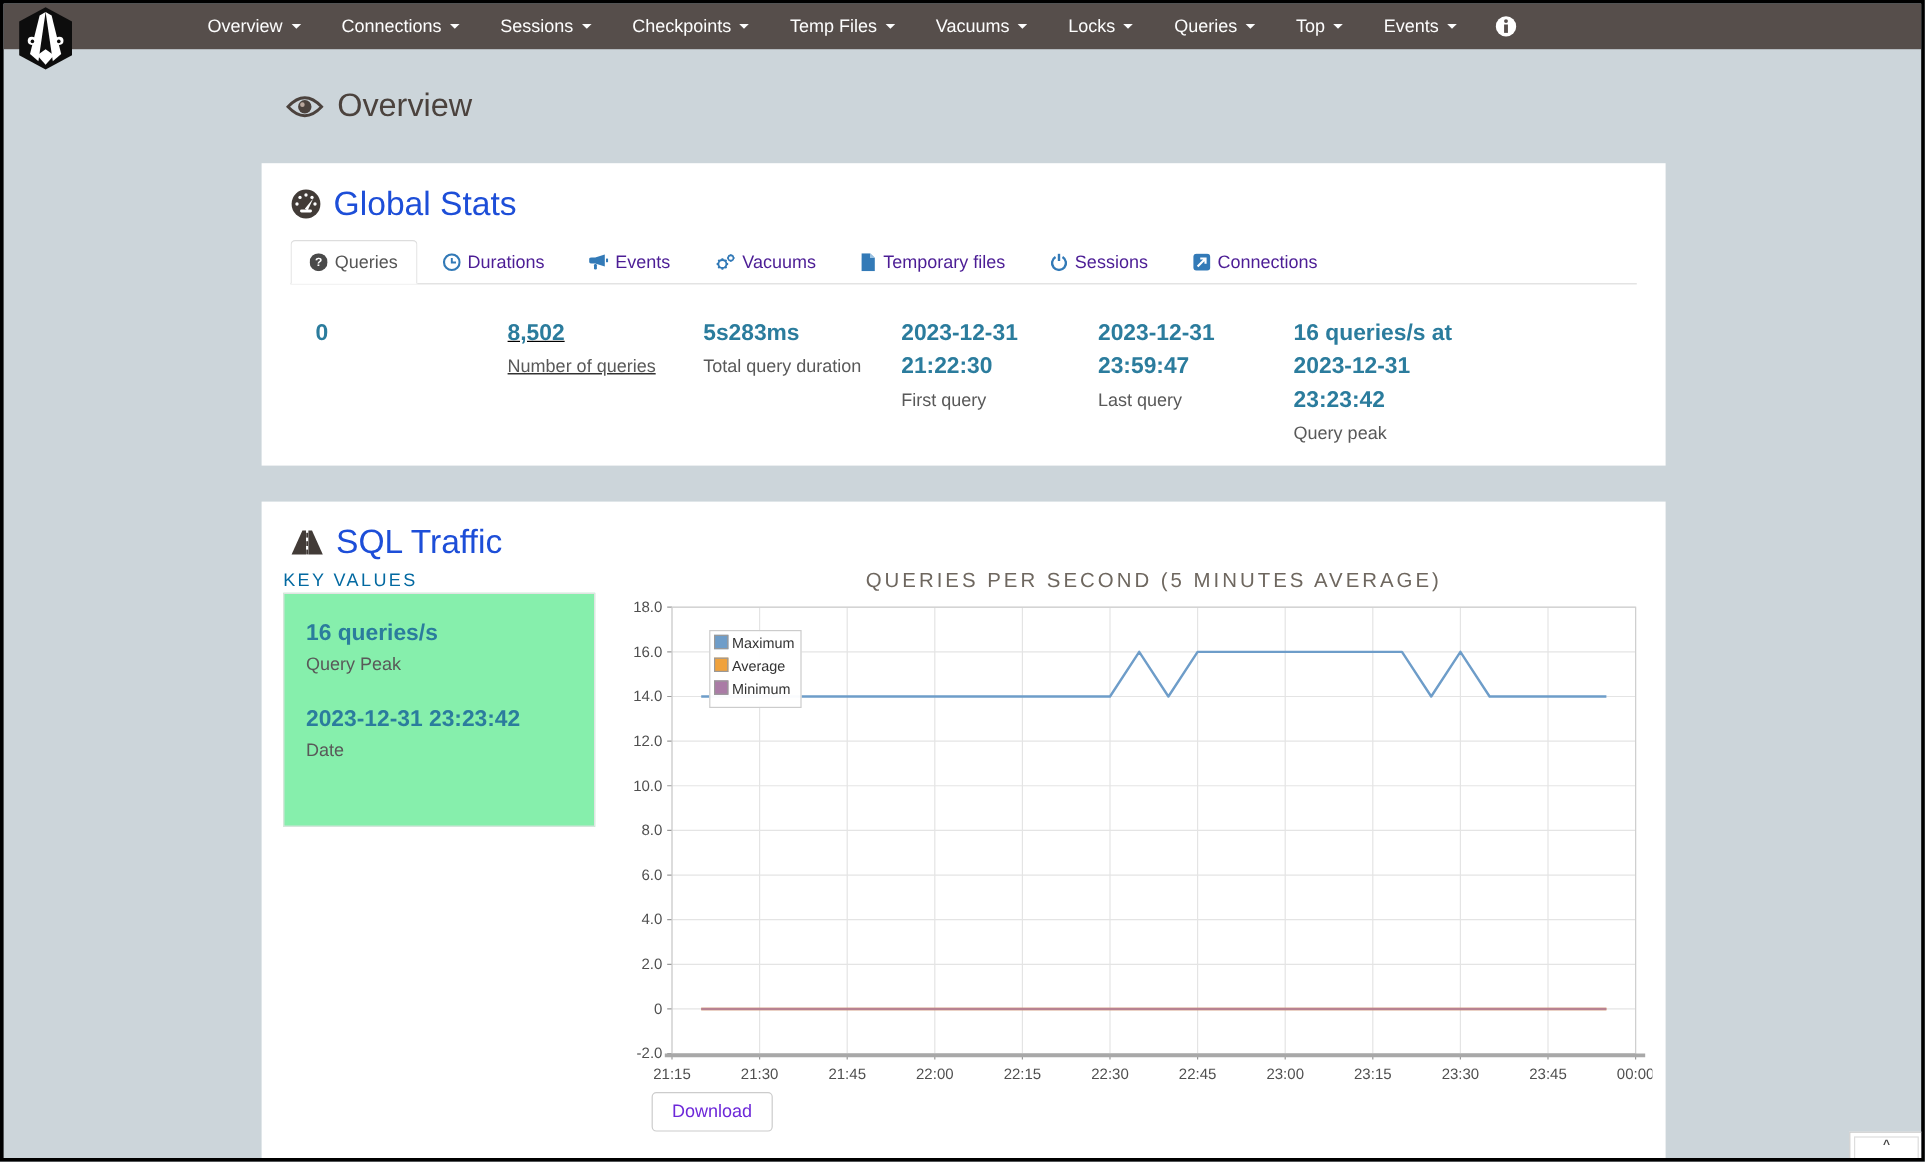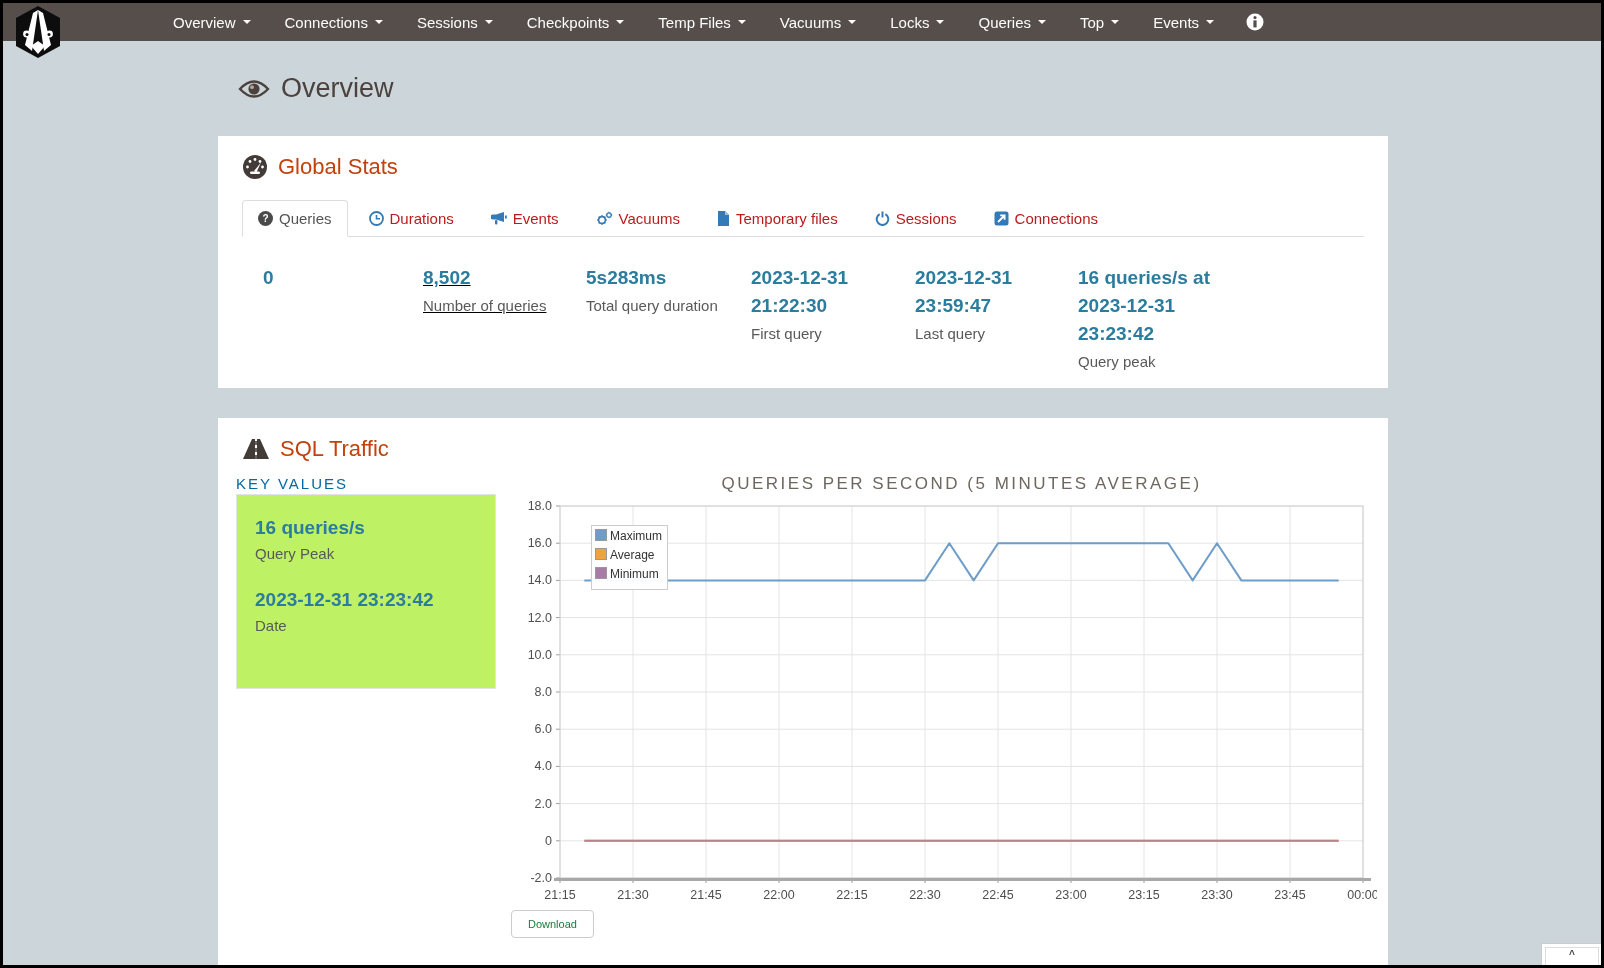--- a/index.html
+++ b/index.html
@@ -51,72 +51,72 @@
 
   
   .panel {
     position: absolute; left: 215px; width: 1170px; background: #ffffff;
   }
   .panel-1 { top: 133px; height: 252px; }
   .panel-2 { top: 415px; height: 569px; }
   .panel-title {
     position: absolute; left: 24px; top: 18px;
     display: flex; align-items: center; gap: 10px;
-    color: #c2410c; font-size: 22px;
+    color: #1d4ed8; font-size: 28px;
   }
 
   
   .tabs {
     position: absolute; left: 24px; right: 24px; top: 62px; height: 39px;
     display: flex; align-items: flex-end;
     border-bottom: 1px solid #ddd;
   }
   .tab {
     display: flex; align-items: center; gap: 6px;
     padding: 9px 15px; margin-right: 5px; margin-bottom: -1px;
-    font-size: 15px; color: #b91c1c; cursor: pointer;
+    font-size: 15px; color: #4c1d95; cursor: pointer;
     border: 1px solid transparent; border-radius: 4px 4px 0 0; white-space: nowrap;
   }
   .tab.active {
     color: #555; background: #fff;
     border-color: #ddd #ddd #fff #ddd;
   }
 
   
   .stat-col { position: absolute; top: 128px; }
   .stat-value { color: #2b7c9d; font-size: 19px; font-weight: bold; line-height: 28px; }
   .stat-label { color: #595959; font-size: 15px; line-height: 21px; margin-top: 3px; }
 
   
   .key-values-label {
     position: absolute; left: 18px; top: 57px;
     color: #0369a1; font-size: 15px; letter-spacing: 2px;
   }
   .key-values-box {
     position: absolute; left: 18px; top: 76px; width: 260px; height: 195px;
-    background: #bef264; border: 1px solid #e3e3e3; padding: 22px 18px;
+    background: #86efac; border: 1px solid #e3e3e3; padding: 22px 18px;
   }
   .kv-item { margin-bottom: 27px; }
   .kv-value { color: #2b7c9d; font-size: 19px; font-weight: bold; }
   .kv-label { color: #595959; font-size: 15px; margin-top: 6px; }
 
   .chart-wrap { position: absolute; left: 295px; top: 55px; width: 864px; height: 436px; }
   .legend {
     position: absolute; left: 78px; top: 52px;
     background: rgba(255,255,255,.96); border: 1px solid #ccc; padding: 3px 5px 3px 3px;
     z-index: 2;
   }
   .legend-row { display: flex; height: 19px; }
   .legend-swatch { width: 12px; height: 12px; border: 1px solid #999; margin-right: 3px; }
   .legend-label { font-size: 12px; color: #333; }
 
   .download-btn {
-    position: absolute; left: 293px; top: 492px;
+    position: absolute; left: 325px; top: 492px;
     padding: 7px 16px; background: #fff; border: 1px solid #ccc; border-radius: 4px;
-    font-size: 11px; color: #15803d; cursor: pointer; font-family: "Liberation Sans", sans-serif;
+    font-size: 15px; color: #6d28d9; cursor: pointer; font-family: "Liberation Sans", sans-serif;
   }
 
   
   .scroll-top {
     position: absolute; left: 1538px; top: 940px; width: 62px; height: 28px;
     background: #fff; border: 1px solid #ccc; padding: 3px; z-index: 20; cursor: pointer;
   }
   .scroll-top-inner {
     width: 100%; height: 30px; border: 1px solid #ddd; text-align: center;
     font-size: 10px; color: #444; line-height: 14px; font-weight: bold;

